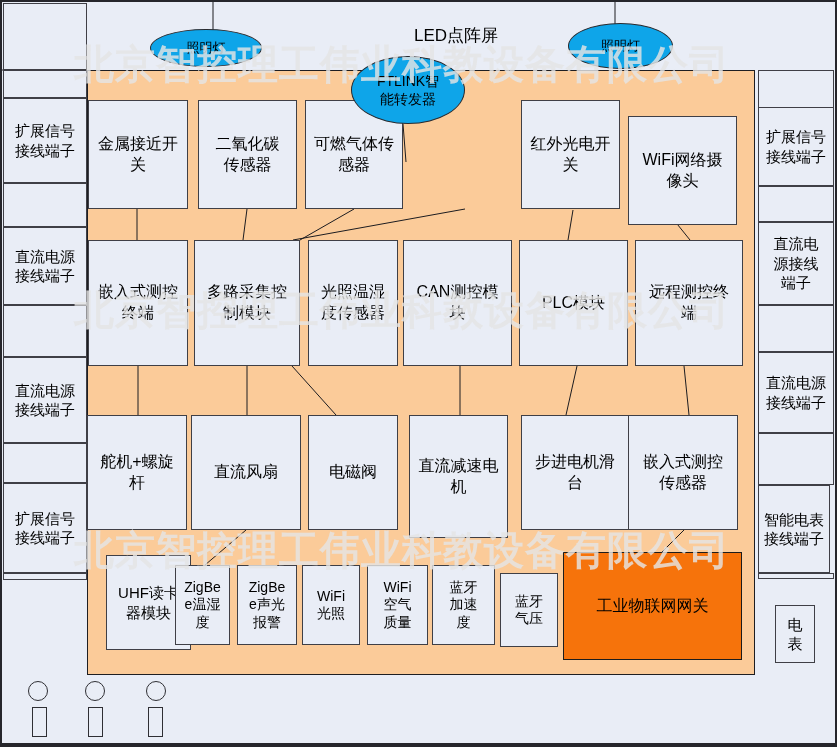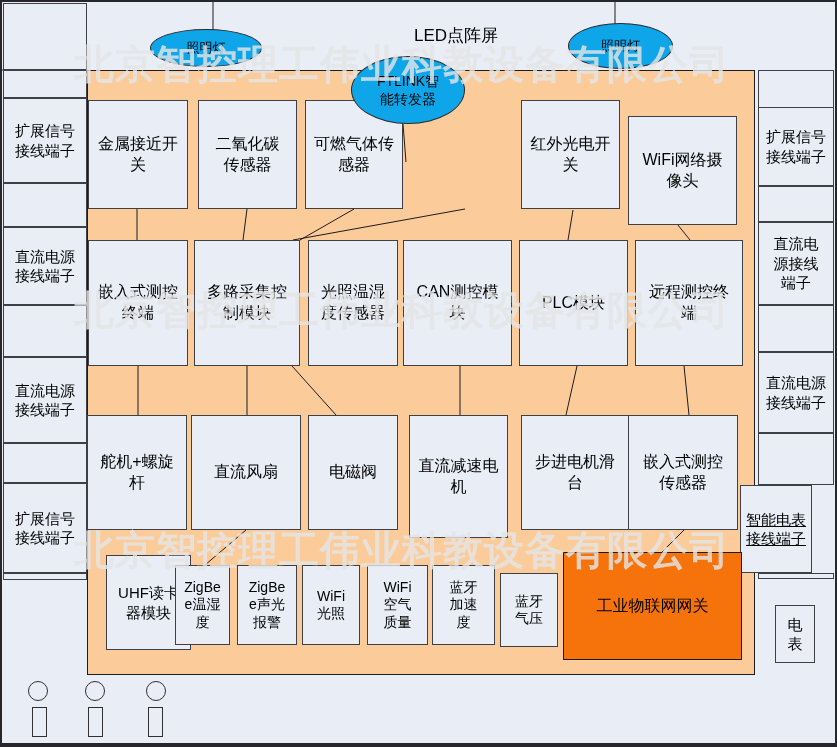--- a/index.html
+++ b/index.html
@@ -110,21 +110,21 @@
   <div class="b side" style="left:756px;top:105px;width:76px;height:79px;">扩展信号
 接线端子</div>
   <div class="b side" style="left:756px;top:184px;width:76px;height:36px;"></div>
   <div class="b side" style="left:756px;top:220px;width:76px;height:83px;">直流电
 源接线
 端子</div>
   <div class="b side" style="left:756px;top:303px;width:76px;height:47px;"></div>
   <div class="b side" style="left:756px;top:350px;width:76px;height:81px;">直流电源
 接线端子</div>
   <div class="b side" style="left:756px;top:431px;width:76px;height:52px;"></div>
-  <div class="b side" style="left:738px;top:483px;width:72px;height:88px;text-decoration:underline;">智能电表
+  <div class="b side" style="left:756px;top:483px;width:72px;height:88px;">智能电表
 接线端子</div>
   <div class="b side" style="left:756px;top:571px;width:76px;height:6px;"></div>
   <div class="b side" style="left:773px;top:603px;width:40px;height:58px;">电
 表</div>
 
   <div class="b" style="left:86px;top:98px;width:100px;height:109px;">金属接近开
 关</div>
   <div class="b" style="left:196px;top:98px;width:99px;height:109px;">二氧化碳
 传感器</div>
   <div class="b" style="left:303px;top:98px;width:98px;height:109px;">可燃气体传

